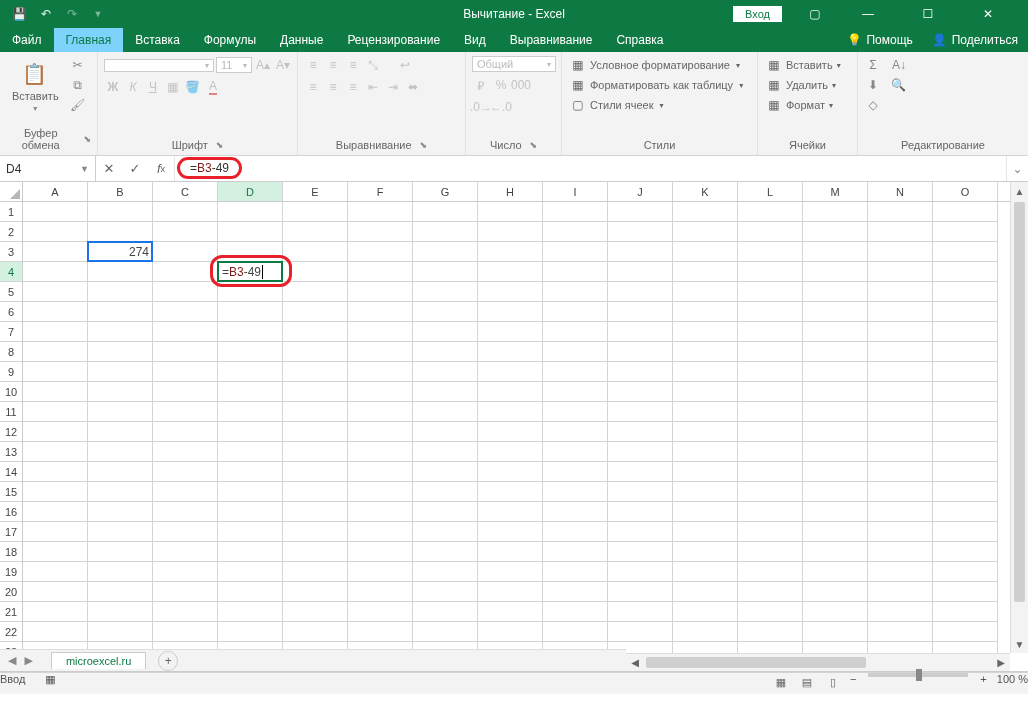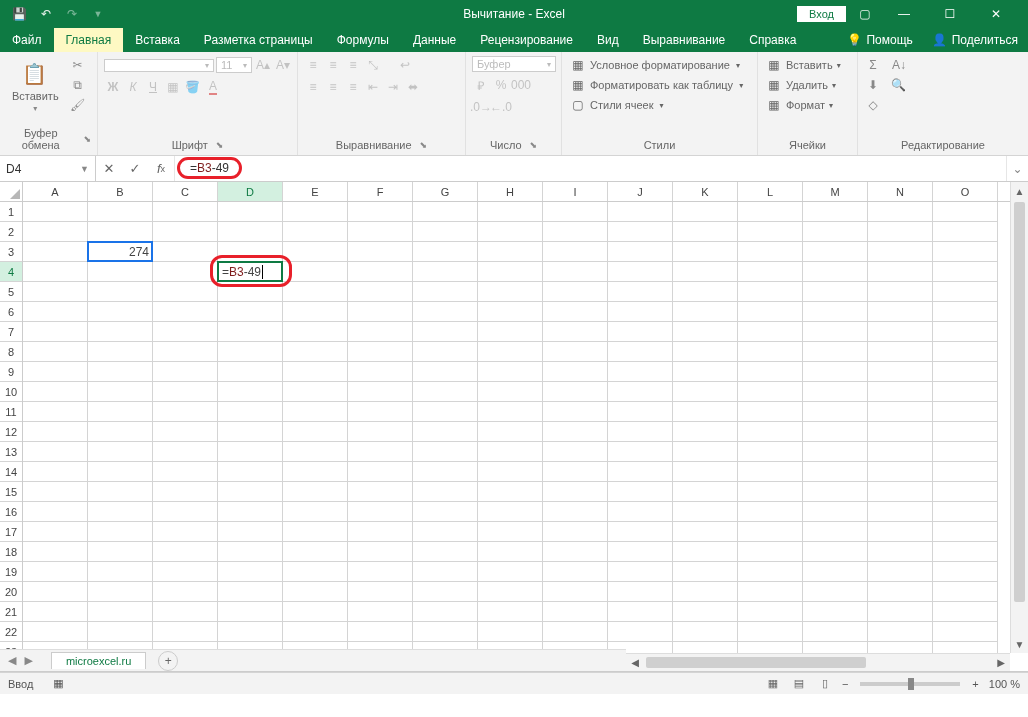--- a/index.html
+++ b/index.html
@@ -4,29 +4,29 @@
 <style>
 * { box-sizing: border-box; margin: 0; padding: 0; font-family: "Segoe UI", Tahoma, sans-serif; }
 body { width: 1028px; height: 717px; overflow: hidden; background: #fff; font-size: 12px; color: #444; }
 
 
 .titlebar { height: 28px; background: #0e7a43; display: flex; align-items: center; color: #fff; position: relative; }
 .qa { display: flex; align-items: center; gap: 2px; padding-left: 8px; }
 .qa .qa-btn { width: 24px; height: 24px; display: flex; align-items: center; justify-content: center; color: #fff; opacity: .9; }
 .qa .qa-btn.dim { opacity: .45; }
 .title-center { position: absolute; left: 50%; transform: translateX(-50%); font-size: 12px; color: #fff; }
-.title-right { margin-left: auto; display: flex; align-items: center; gap: 6px; padding-right: 12px; }
+.title-right { margin-left: auto; display: flex; align-items: center; gap: 20px; padding-right: 20px; }
 .login-btn { background: #fff; color: #0e7a43; font-size: 11px; padding: 2px 12px; border: none; }
 .win-btn { width: 40px; height: 28px; display: flex; align-items: center; justify-content: center; color: #fff; }
 .win-icon { width: 26px; height: 28px; display:flex; align-items:center; justify-content:center; color:#fff; opacity:.9; }
 
 
 .tabs { height: 24px; background: #0e7a43; display: flex; align-items: stretch; color: #fff; font-size: 12px; }
 .tabs .tab { padding: 0 12px; display: flex; align-items: center; cursor: pointer; }
-.tabs .tab.active { background: #fef9c3; color: #0e7a43; }
+.tabs .tab.active { background: #7dd3fc; color: #0e7a43; }
 .tabs .spacer { flex: 1; }
 .tabs .help { display: flex; align-items: center; gap: 4px; padding: 0 10px; }
 
 
 .ribbon { height: 104px; background: #f3f3f3; border-bottom: 1px solid #d4d4d4; display: flex; }
 .group { border-right: 1px solid #e1e1e1; padding: 4px 6px 2px 6px; display: flex; flex-direction: column; justify-content: space-between; }
 .group-body { display: flex; gap: 4px; flex: 1; align-items:flex-start; }
 .group-label { font-size: 11px; color: #666; text-align: center; padding: 2px 0; display:flex; justify-content:center; align-items:center; gap:4px; }
 .dlg { font-size: 9px; color: #888; margin-left: 4px; }
 .ctrl { border: 1px solid #ccc; background: #fff; font-size: 11px; padding: 1px 4px; color: #888; display:flex; align-items:center; }
@@ -75,21 +75,21 @@
 .hthumb { position:absolute; left:20px; top:3px; bottom:3px; width:220px; background:#cfcfcf; border-radius:2px; }
 .hscroll .arr { position:absolute; top:0; bottom:0; width:18px; display:flex; align-items:center; justify-content:center; color:#666; font-size:10px; }
 
 
 .sheetbar { position:absolute; left:0; bottom:0; height:22px; width:626px; background:#f3f3f3; border-top:1px solid #ddd; display:flex; align-items:center; }
 .sheet-nav { display:flex; padding:0 8px; gap:8px; color:#888; font-size:11px; }
 .sheet-tab { background:#fff; border:1px solid #ccc; border-bottom:none; padding:2px 14px; font-size:11px; color:#0e7a43; margin-left:10px; }
 .sheet-add { width:20px; height:20px; display:flex; align-items:center; justify-content:center; border:1px solid #ccc; border-radius:50%; margin-left:12px; color:#666; font-size:12px; }
 
 
-.status { height:22px; background:#f3f3f3; border-top:1px solid #d4d4d4; display:flex; align-items:center; padding:0 8px; font-size:11px; color:#555; }
+.status { height:22px; background:#f3f3f3; border-top:1px solid #d4d4d4; display:flex; padding:0 0; font-size:11px; color:#555; }
 .status .sp { flex:1; }
 .view-btn { width:24px; height:18px; display:flex; align-items:center; justify-content:center; color:#666; margin:0 1px; }
 .zoom-slider { width:100px; height:4px; background:#ccc; margin:0 8px; position:relative; }
 .zoom-slider .knob { position:absolute; left:48px; top:-4px; width:6px; height:12px; background:#888; }
 
 .formula-ref { color:#7f1d1d; }
 </style>
 </head>
 <body>
 
@@ -107,21 +107,20 @@
     <div class="win-btn">—</div>
     <div class="win-btn">☐</div>
     <div class="win-btn">✕</div>
   </div>
 </div>
 
 <div class="tabs">
   <div class="tab">Файл</div>
   <div class="tab active">Главная</div>
   <div class="tab">Вставка</div>
-  <div class="tab">Разметка страницы</div>
   <div class="tab">Формулы</div>
   <div class="tab">Данные</div>
   <div class="tab">Рецензирование</div>
   <div class="tab">Вид</div>
   <div class="tab">Выравнивание</div>
   <div class="tab">Справка</div>
   <div class="spacer"></div>
   <div class="help">
       <span>💡</span>
       <span>Помощь</span>
@@ -210,21 +209,21 @@
     </div>
     <div class="group-label">
         <span>Выравнивание</span>
         <span class="dlg">⬊</span>
       </div>
   </div>
 
   <div class="group" style="width:96px;">
     <div class="group-body" style="flex-direction:column; gap:4px;">
       <div class="ctrl dim" style="width:84px;">
-          <span>Буфер</span>
+          <span>Общий</span>
           <span style="margin-left:auto;font-size:8px;">▾</span>
         </div>
       <div class="row">
         <div class="ic dim">₽</div>
         <div class="ic dim">%</div>
         <div class="ic dim">000</div>
       </div>
       <div class="row">
         <div class="ic dim">.0→</div>
         <div class="ic dim">←.0</div>

